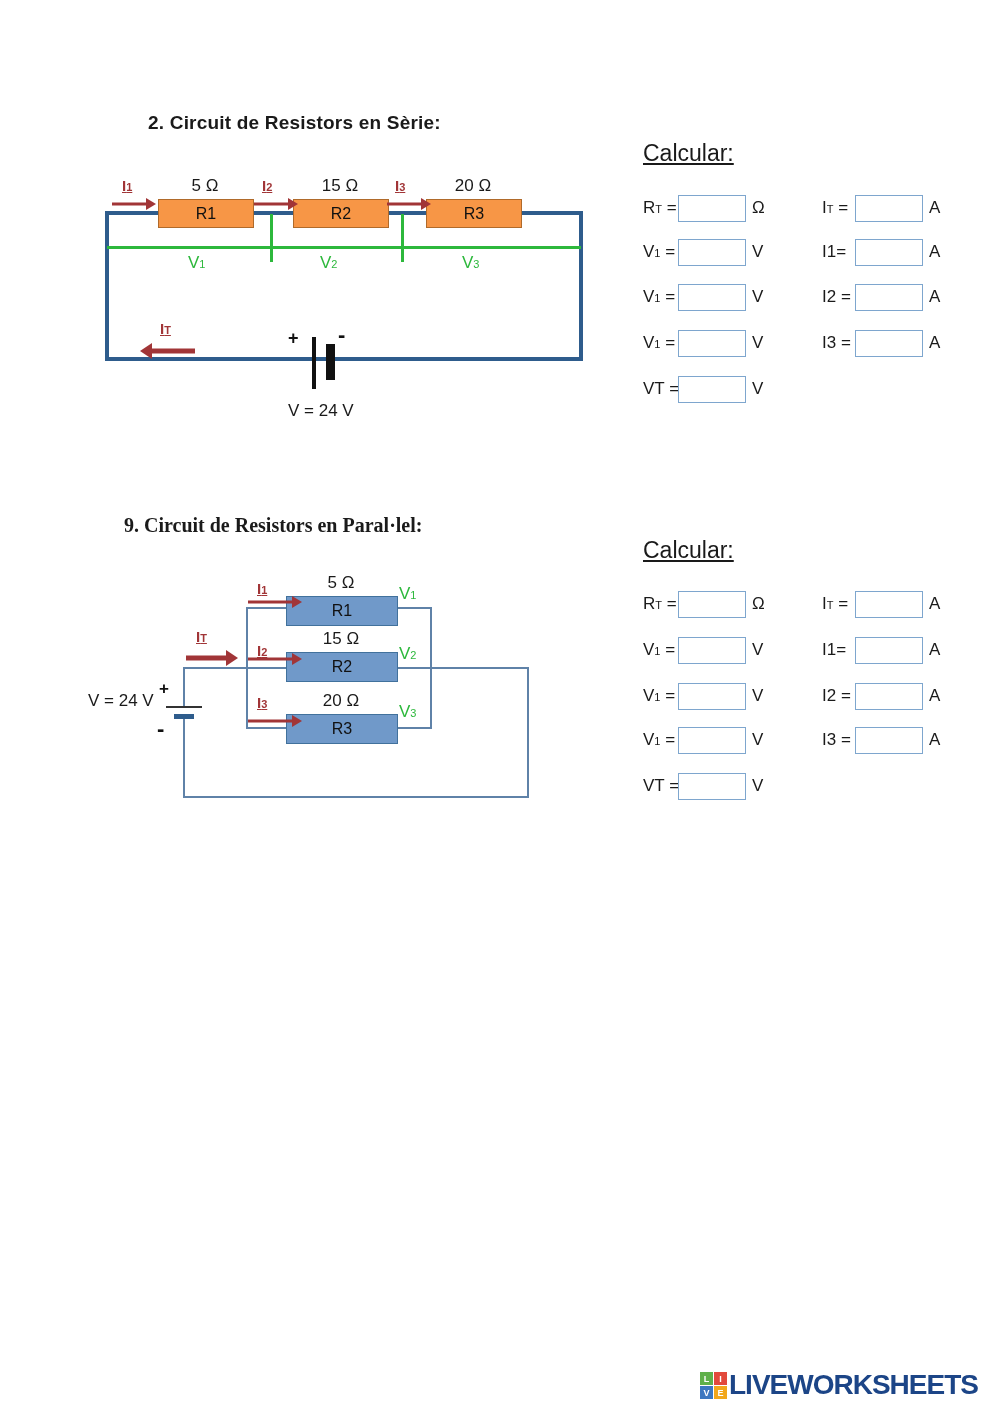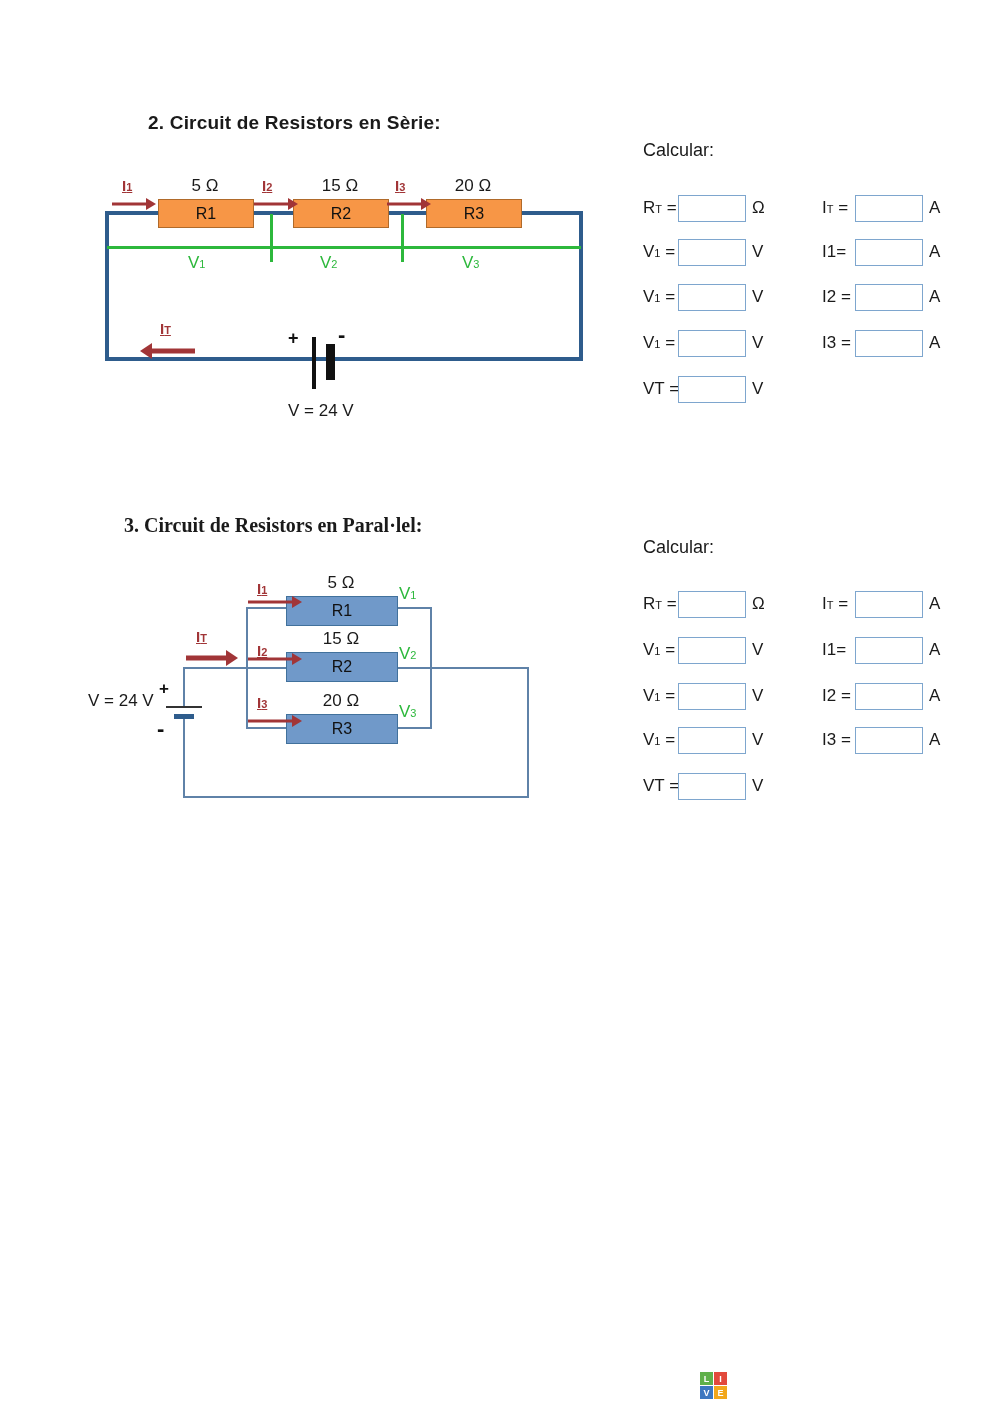--- a/index.html
+++ b/index.html
@@ -42,21 +42,21 @@
   .ar.big::before { height:5px; right:11px; }
   .ar.big.left::before { left:11px; right:0; }
   .ar.big::after { border-top-width:8px; border-bottom-width:8px; border-left-width:12px; }
   .ar.big.left::after { border-left:none; border-right-width:12px; }
 
   
   .bat { position:absolute; background:#111; }
   .sign { position:absolute; color:#111; font-weight:bold; }
 
   
-  .calc-head { position:absolute; font-size:18px; }
+  .calc-head { position:absolute; font-size:23px;text-decoration:underline; }
   .calc-row { position:absolute; display:flex; align-items:center; height:40px; font-size:17px; }
   .calc-row .lbl { display:inline-block; width:35px; white-space:nowrap; }
   .calc-row.rcol .lbl { width:33px; }
   .blank { width:68px; height:27px; box-sizing:border-box; border:1.5px solid #7ea6ce;
            background:#fff; outline:none; font-size:15px; font-family:"Liberation Sans",sans-serif; padding:2px 4px; }
   .unit { margin-left:6px; }
 
   
   .logo-tiles { position:absolute; left:700px; top:1372px; width:28px; height:28px;
                 display:grid; grid-template-columns:13px 13px; grid-template-rows:13px 13px; gap:1px; }
@@ -153,21 +153,21 @@
     <span class="lbl"><span>I2</span><span class="sub"></span><span> =</span></span>
     <input class="blank" type="text" value="" style="">
     <span class="unit">A</span>
   </div>
   <div class="calc-row rcol" style="left:822px; top:323px;">
     <span class="lbl"><span>I3</span><span class="sub"></span><span> =</span></span>
     <input class="blank" type="text" value="" style="">
     <span class="unit">A</span>
   </div>
 
-  <div class="abs title-serif" style="left:124px; top:514px;">3. Circuit de Resistors en Paral·lel:</div>
+  <div class="abs title-serif" style="left:124px; top:514px;">9. Circuit de Resistors en Paral·lel:</div>
 
   <div class="wire-p" style="left:183px; top:667px; width:66px; height:2px;"></div>
   <div class="wire-p" style="left:246px; top:607px; width:2px; height:122px;"></div>
   <div class="wire-p" style="left:430px; top:607px; width:2px; height:122px;"></div>
   <div class="wire-p" style="left:246px; top:607px; width:42px; height:2px;"></div>
   <div class="wire-p" style="left:394px; top:607px; width:38px; height:2px;"></div>
   <div class="wire-p" style="left:246px; top:667px; width:42px; height:2px;"></div>
   <div class="wire-p" style="left:394px; top:667px; width:135px; height:2px;"></div>
   <div class="wire-p" style="left:246px; top:727px; width:42px; height:2px;"></div>
   <div class="wire-p" style="left:394px; top:727px; width:38px; height:2px;"></div>
@@ -251,14 +251,15 @@
     <input class="blank" type="text" value="" style="">
     <span class="unit">A</span>
   </div>
 
   <div class="logo-tiles">
     <span class="tile tile-l">L</span>
     <span class="tile tile-i">I</span>
     <span class="tile tile-v">V</span>
     <span class="tile tile-e">E</span>
   </div>
+  <div class="logo-text">LIVEWORKSHEETS</div>
 
 </div>
 
 </body></html>

